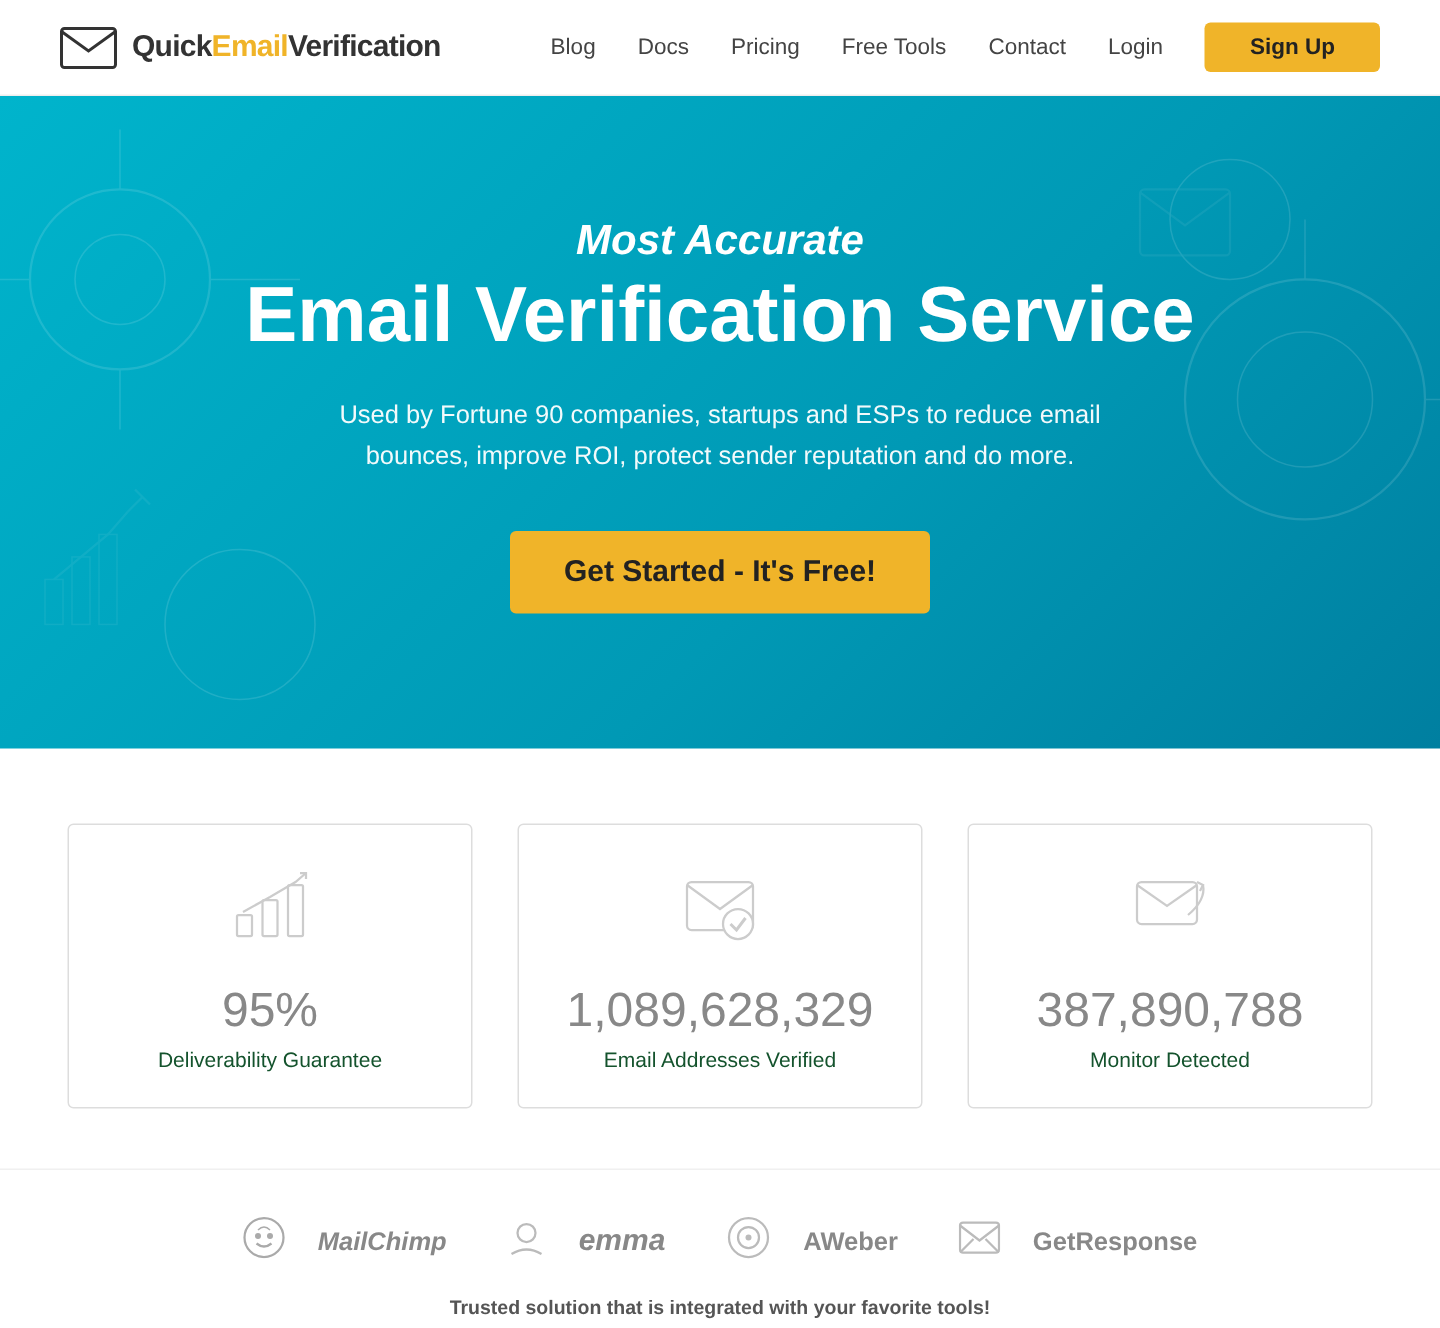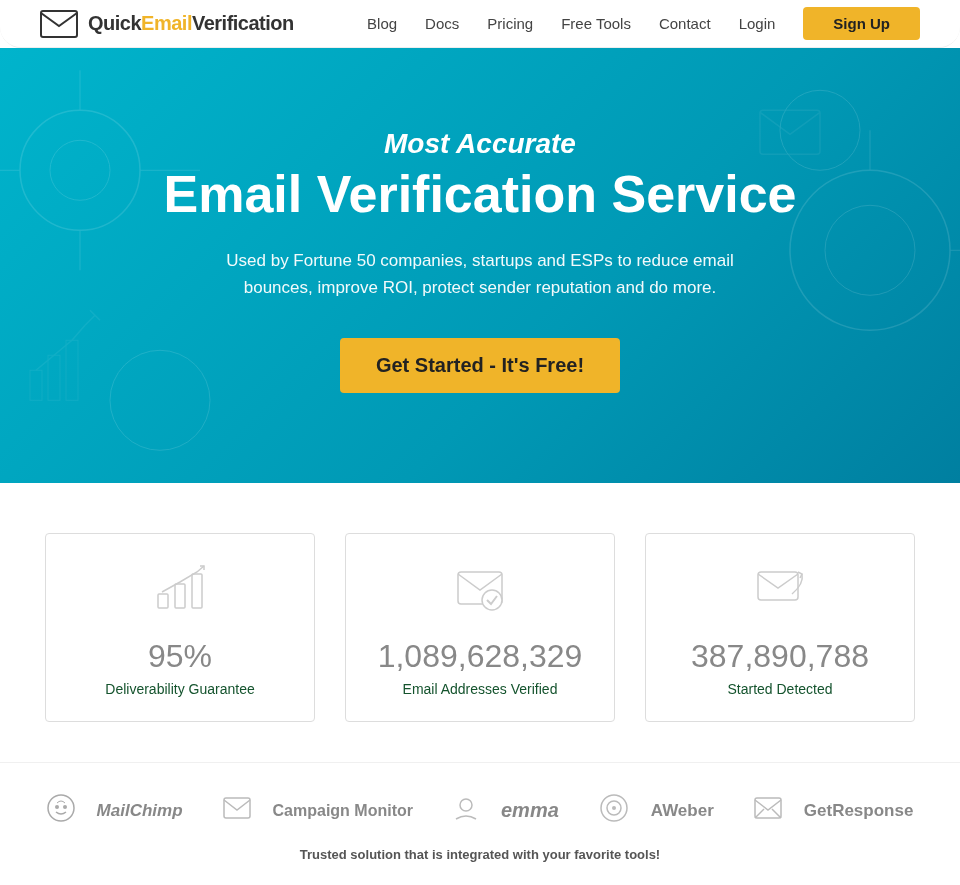--- a/index.html
+++ b/index.html
@@ -4,24 +4,23 @@
   <style>
     * { margin: 0; padding: 0; box-sizing: border-box; }
     body { font-family: 'Segoe UI', Arial, sans-serif; background: #fff; width: 960px; }
 
     
     header {
       display: flex;
       align-items: center;
       justify-content: space-between;
       padding: 0 40px;
-      height: 48px;
+      height: 64px;
       background: #fff;
       border-bottom: 1px solid #eee;
-      border-radius: 21px;
     }
     .logo {
       display: flex;
       align-items: center;
       gap: 10px;
       text-decoration: none;
     }
     .logo-text {
       font-size: 20px;
       font-weight: 700;
@@ -245,21 +244,21 @@
         <rect x="36" y="10" width="12" height="60" stroke="white" stroke-width="1" fill="none"></rect>
         <polyline points="6,40 24,25 42,10 55,-5" stroke="white" stroke-width="1.5" fill="none"></polyline>
         <line x1="55" y1="-5" x2="65" y2="-15" stroke="white" stroke-width="1.5"></line>
         <line x1="60" y1="-20" x2="70" y2="-10" stroke="white" stroke-width="1.5"></line>
       </g>
     </svg>
   </div>
   
   <h2>Most Accurate</h2>
   <h1>Email Verification Service</h1>
-  <p>Used by Fortune 50 companies, startups and ESPs to reduce email bounces, improve ROI, protect sender reputation and do more.</p>
+  <p>Used by Fortune 90 companies, startups and ESPs to reduce email bounces, improve ROI, protect sender reputation and do more.</p>
   <a href="#" class="btn-cta">Get Started - It's Free!</a>
 </section>
 
 <section class="stats">
 
   <div class="stat-card">
     <div class="stat-icon">
       <svg viewBox="0 0 52 52" xmlns="http://www.w3.org/2000/svg">
         <rect x="4" y="30" width="10" height="14" stroke="#ccc" stroke-width="1.5" fill="none" rx="1"></rect>
         <rect x="21" y="20" width="10" height="24" stroke="#ccc" stroke-width="1.5" fill="none" rx="1"></rect>
@@ -288,50 +287,41 @@
   <div class="stat-card">
     <div class="stat-icon">
       <svg viewBox="0 0 52 52" xmlns="http://www.w3.org/2000/svg">
         <rect x="4" y="8" width="40" height="28" rx="3" stroke="#ccc" stroke-width="1.5" fill="none"></rect>
         <polyline points="4,10 24,24 44,10" stroke="#ccc" stroke-width="1.5" fill="none"></polyline>
         <path d="M38,30 Q50,20 48,10" stroke="#ccc" stroke-width="1.5" fill="none"></path>
         <polyline points="44,8 48,10 46,14" stroke="#ccc" stroke-width="1.5" fill="none"></polyline>
       </svg>
     </div>
     <div class="stat-number">387,890,788</div>
-    <div class="stat-label">Started Detected</div>
+    <div class="stat-label">Monitor Detected</div>
   </div>
 
 </section>
 
 <section class="partners">
   <div class="partner-logos">
 
     <div class="partner-logo">
       <span class="icon">
         <svg width="28" height="28" viewBox="0 0 28 28" fill="none">
           <ellipse cx="14" cy="14" rx="13" ry="13" stroke="#aaa" stroke-width="1.5"></ellipse>
           <circle cx="10" cy="13" r="2" fill="#aaa"></circle>
           <circle cx="18" cy="13" r="2" fill="#aaa"></circle>
           <path d="M9,18 Q14,22 19,18" stroke="#aaa" stroke-width="1.5" fill="none"></path>
           <path d="M10,9 Q14,5 18,9" stroke="#aaa" stroke-width="1" fill="none"></path>
         </svg>
       </span>
       <span style="font-style:italic; color:#888; font-size:17px;">MailChimp</span>
     </div>
 
-    <div class="partner-logo">
-      <span class="icon">
-        <svg width="28" height="22" viewBox="0 0 28 22" fill="none">
-          <rect x="1" y="1" width="26" height="20" rx="2" stroke="#bbb" stroke-width="1.5" fill="none"></rect>
-          <polyline points="1,3 14,13 27,3" stroke="#bbb" stroke-width="1.5" fill="none"></polyline>
-        </svg>
-      </span>
-      <span style="color:#888; font-size:16px;">Campaign Monitor</span>
-    </div>
 
     <div class="partner-logo">
       <span class="icon">
         <svg width="26" height="26" viewBox="0 0 26 26" fill="none">
           <circle cx="13" cy="10" r="6" stroke="#bbb" stroke-width="1.5"></circle>
           <path d="M3,24 Q13,18 23,24" stroke="#bbb" stroke-width="1.5" fill="none"></path>
         </svg>
       </span>
       <span style="font-style:italic; color:#888; font-size:20px;">emma</span>
     </div>

